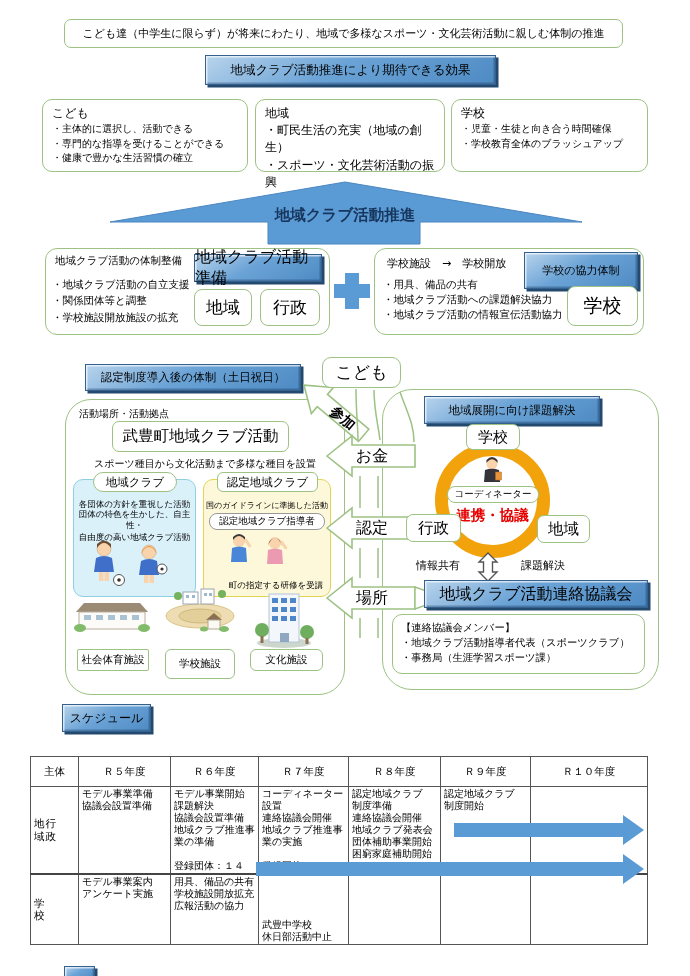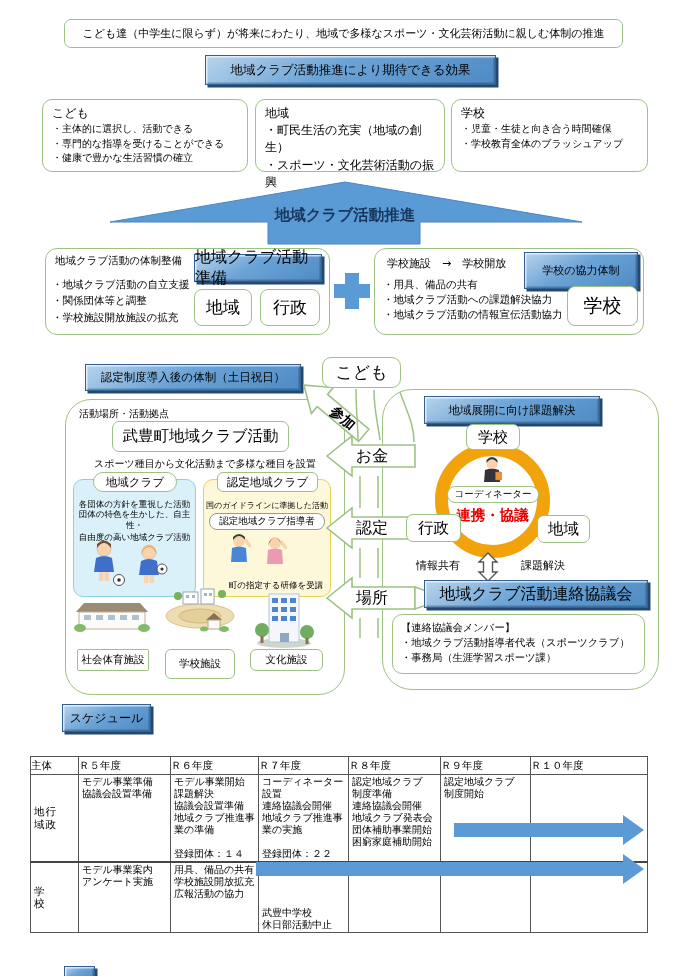--- a/index.html
+++ b/index.html
@@ -11,21 +11,21 @@
   .pre{white-space:pre-line}
   .gbox{border:1.6px solid #9dc284;border-radius:10px;background:#fff}
   .bevel{background:linear-gradient(150deg,#b9d4ec 0%,#6ba3d6 45%,#4e8bc3 100%);
          border:1px solid #35618f;
          box-shadow:2.5px 2.5px 0 #24496e, inset 1.5px 1.5px 0 rgba(255,255,255,.65), inset -1.5px -1.5px 0 rgba(20,50,90,.35);
          display:flex;align-items:center;justify-content:center;font-weight:normal;color:#000}
   svg text{font-family:"DejaVu Sans",sans-serif}
   table.sched{border-collapse:collapse;table-layout:fixed;font-size:10px;width:617px}
   table.sched td,table.sched th{border:1px solid #555;vertical-align:top;padding:1px 3px;line-height:1.2;
       white-space:pre-line;font-weight:normal;text-align:left;overflow:hidden}
-  table.sched tr.hdr th{text-align:left;vertical-align:middle;padding:2px 0;font-size:10.5px}
+  table.sched tr.hdr th{text-align:center;vertical-align:middle;padding:8px 0;font-size:10.5px}
   table.sched td.subj{text-align:left;vertical-align:middle;font-size:10.5px;letter-spacing:1px}
   table.sched tr.r1 td{border-bottom:2px solid #444;height:82px}
   table.sched tr.r2 td{height:66px}
   .outer{border:1.5px solid #333}
 </style>
 </head>
 <body>
 
 <div id="page">
 

